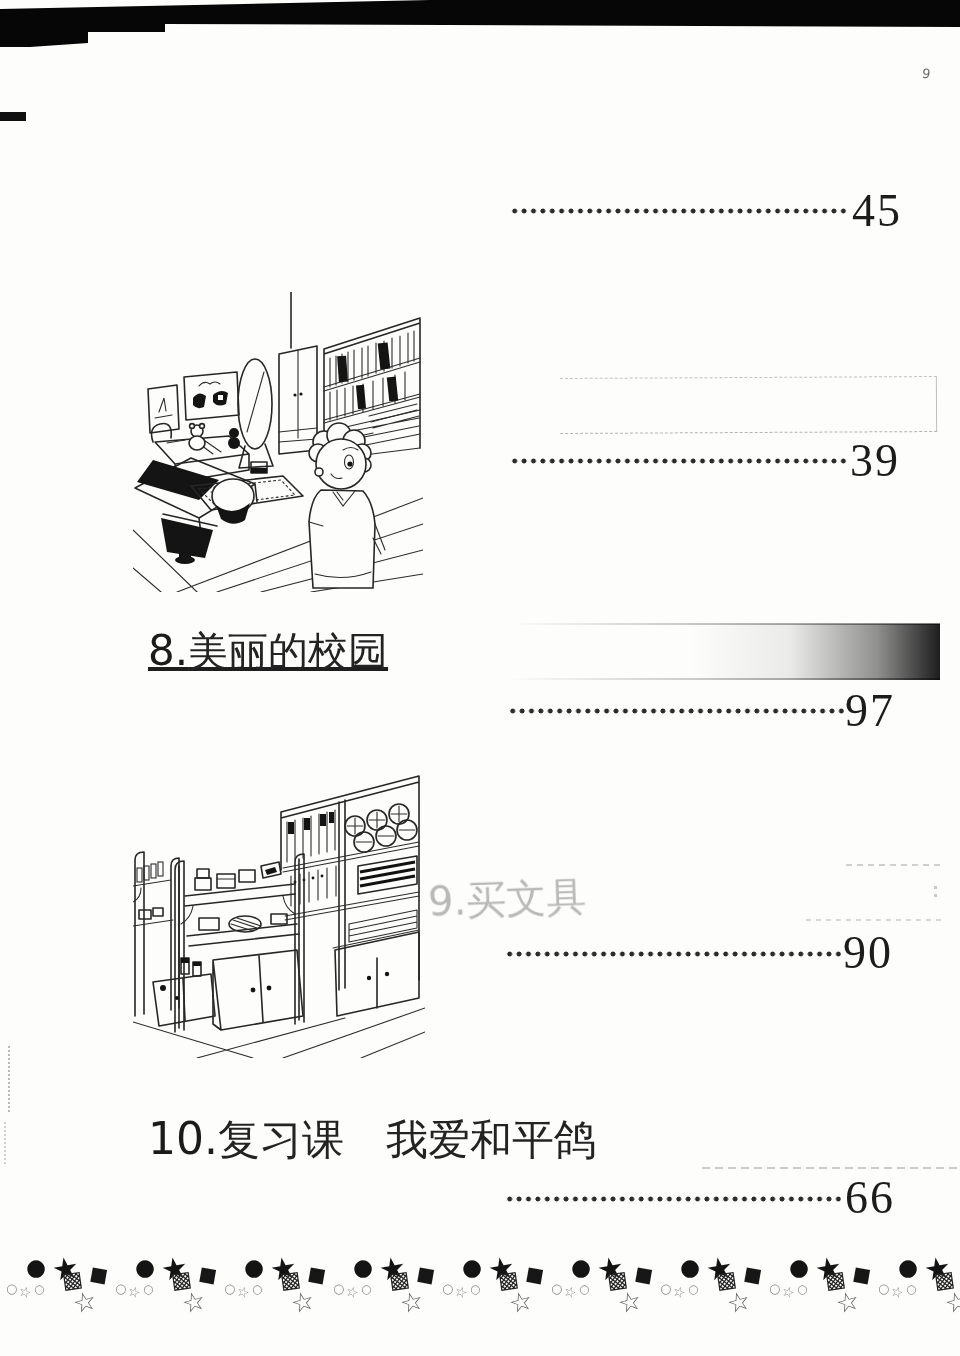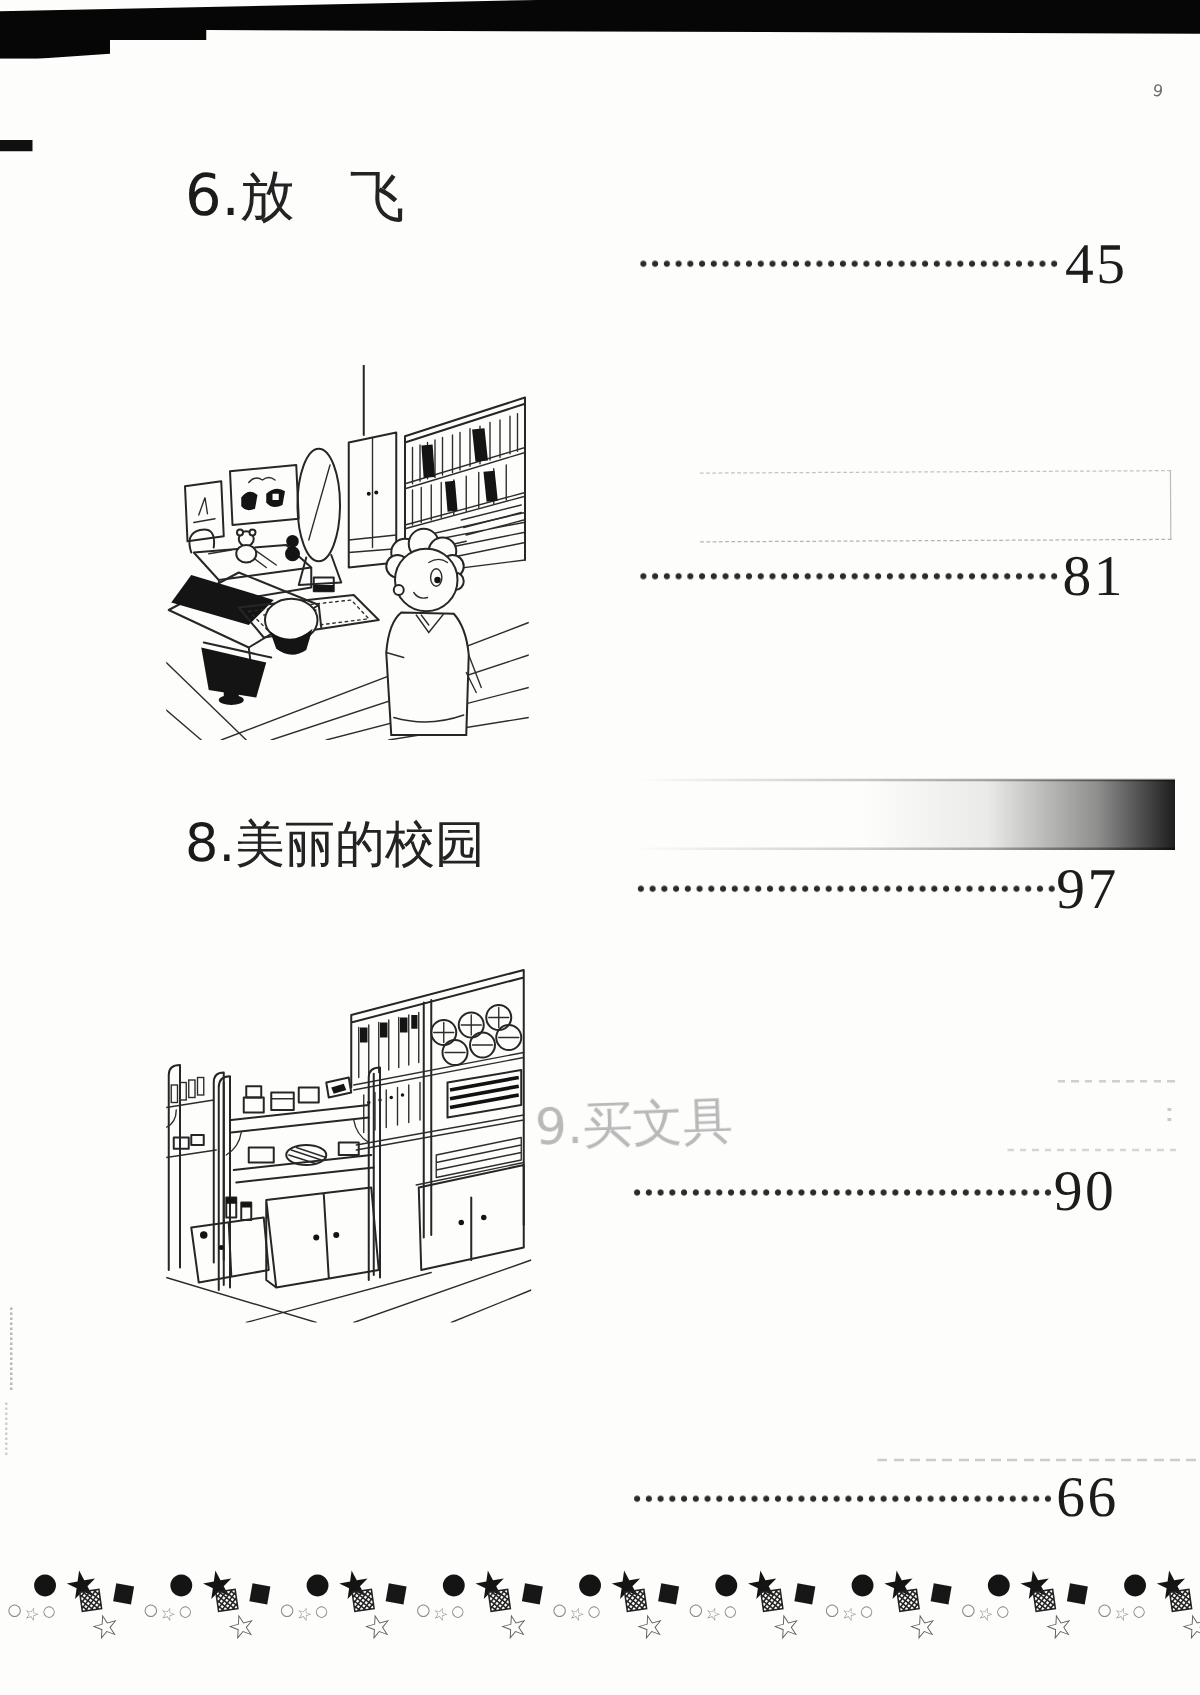--- a/index.html
+++ b/index.html
@@ -16,21 +16,21 @@
   .stray-mark{left:922px;top:66px;font-size:13px;color:#6d6d6d;font-family:"DejaVu Sans",sans-serif;transform:rotate(8deg);}
 
   
   .entry{white-space:nowrap;}
   .entry-num{font-family:"DejaVu Sans","Liberation Sans",sans-serif;color:#1b1b1b;}
   .entry-title{font-family:"Liberation Serif","DejaVu Serif",serif;color:#232323;}
   #entry-6{left:148px;top:128px;font-size:44px;}
   #entry-6 .entry-num{font-size:46px;}
   #entry-7{left:435px;top:372px;font-size:40px;}
   #entry-7 .entry-num{font-size:42px;}
-  #entry-8{left:148px;top:648px;font-size:40px;}
+  #entry-8{left:148px;top:624px;font-size:40px;text-decoration:underline;}
   #entry-8 .entry-num{font-size:42px;}
   #entry-9{left:428px;top:872px;font-size:40px;color:#b9b9b9;filter:blur(0.6px);transform:rotate(-2deg);}
   #entry-9 .entry-num,#entry-9 .entry-title{color:#b9b9b9;}
   #entry-10{left:148px;top:1112px;font-size:42px;}
   #entry-10 .entry-num{font-size:44px;}
 
   
   .dots{height:10px;width:336px;
     background-image:radial-gradient(circle at 4.7px 5px,#2b2b2b 2.1px,rgba(0,0,0,0) 2.8px);
     background-size:9.4px 10px;background-repeat:repeat-x;}
@@ -76,23 +76,20 @@
 <body>
 
 <div id="page">
 
   <div class="abs scan-band"></div>
   <div class="abs scan-dash"></div>
   <div class="abs edge-mark1"></div>
   <div class="abs edge-mark2"></div>
   <span class="abs stray-mark">9</span>
 
-  <div class="abs entry" id="entry-6">
-    <span class="entry-num">6.</span><span class="entry-title">放　飞</span>
-  </div>
   <div class="abs dots" id="dots-1"></div>
   <span class="abs pagenum" id="pn-1">45</span>
 
   <svg id="illus-1" class="abs" width="290" height="300" viewBox="0 0 290 300" role="img">
 
     <path class="ln" d="M158,0 V56"></path>
 
     <path class="ln" d="M146,62 L184,54 L184,158 L146,162 Z"></path>
     <path class="thin" d="M165,58 V146 M146,140 L184,136 M146,150 L184,147"></path>
     <circle class="dk" cx="162" cy="103" r="1.6"></circle>
@@ -164,21 +161,21 @@
     <circle class="wh" cx="186" cy="180" r="4"></circle>
     <ellipse class="thin" cx="216" cy="170" rx="4.5" ry="7"></ellipse>
     <circle class="dk" cx="217" cy="172" r="2.6"></circle>
     <path class="thin" d="M210,158 Q218,153 225,158 M198,182 Q202,188 209,186"></path>
     <path class="wh" d="M188,198 Q178,206 176,230 L180,296 L240,296 L242,232 Q240,210 230,199 Z"></path>
     <path class="thin" d="M200,200 L210,214 L222,199 M204,200 L210,208 M176,230 L190,234 M242,232 L252,258 M240,246 L248,262 M182,282 Q210,290 238,280"></path>
   </svg>
 
   <div class="abs box-7"></div>
   <div class="abs dots" id="dots-2"></div>
-  <span class="abs pagenum" id="pn-2">81</span>
+  <span class="abs pagenum" id="pn-2">39</span>
 
   <div class="abs smudge-top"></div>
   <div class="abs smudge-body"></div>
   <div class="abs smudge-bottom"></div>
   <div class="abs entry" id="entry-8">
     <span class="entry-num">8.</span><span class="entry-title">美丽的校园</span>
   </div>
   <div class="abs dots" id="dots-3"></div>
   <span class="abs pagenum" id="pn-3">97</span>
 
@@ -260,20 +257,23 @@
 
   <div class="abs frag-9a"></div>
   <div class="abs frag-9b"></div>
   <div class="abs frag-9c"></div>
   <div class="abs entry" id="entry-9">
     <span class="entry-num">9.</span><span class="entry-title">买文具</span>
   </div>
   <div class="abs dots" id="dots-4"></div>
   <span class="abs pagenum" id="pn-4">90</span>
 
+  <div class="abs entry" id="entry-10">
+    <span class="entry-num">10.</span><span class="entry-title">复习课　我爱和平鸽</span>
+  </div>
   <div class="abs line-82"></div>
   <div class="abs dots" id="dots-5"></div>
   <span class="abs pagenum" id="pn-5">66</span>
 
   <div class="abs" id="border-strip">
       <span class="bglyph" style="left: 26px; top: 10px; font-size: 23px; color: rgb(20, 20, 20); transform: rotate(0deg);">●</span>
       <span class="bglyph" style="left: 52px; top: 8px; font-size: 30px; color: rgb(20, 20, 20); transform: rotate(-10deg);">★</span>
       <span class="bglyph" style="left: 6px; top: 36px; font-size: 13px; color: rgb(138, 138, 138); transform: rotate(0deg);">○</span>
       <span class="bglyph" style="left: 19px; top: 39px; font-size: 14px; color: rgb(138, 138, 138); transform: rotate(18deg);">☆</span>
       <span class="bglyph" style="left: 34px; top: 37px; font-size: 12px; color: rgb(138, 138, 138); transform: rotate(0deg);">○</span>

